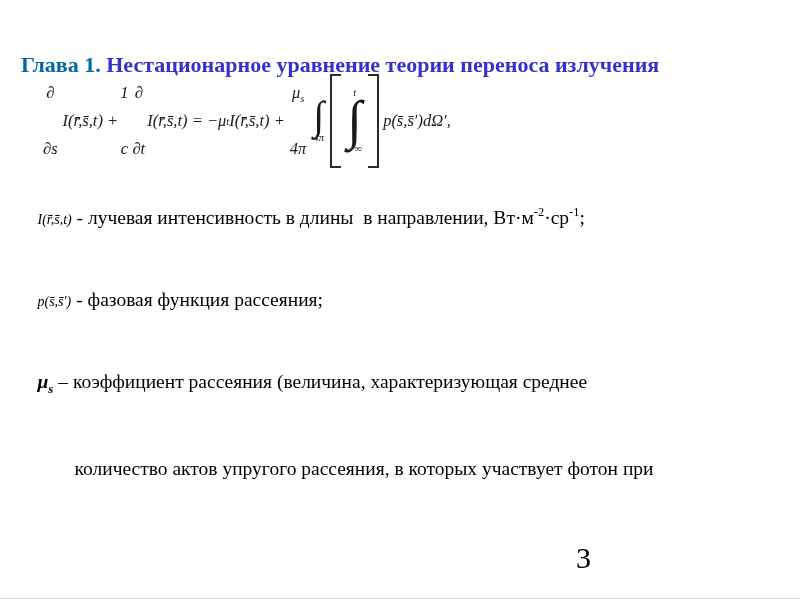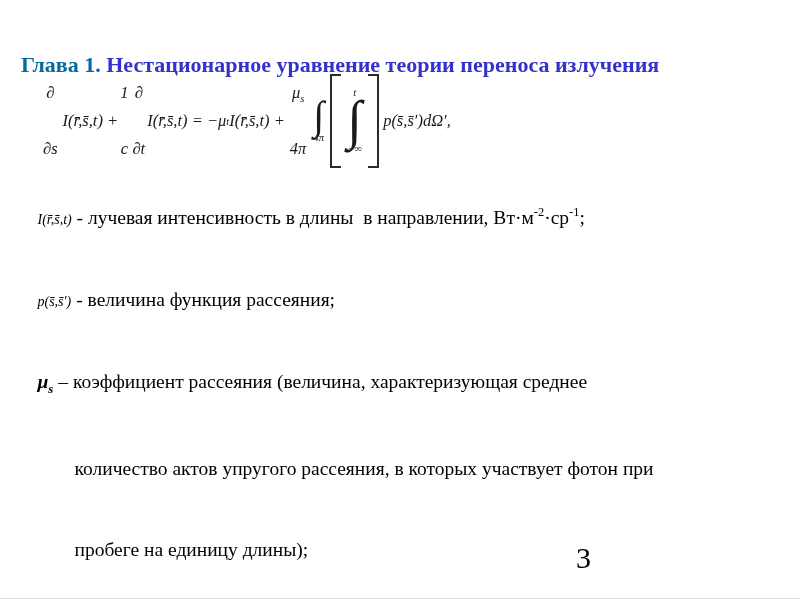--- a/index.html
+++ b/index.html
@@ -169,34 +169,31 @@
   <span>p(s̄,s̄′)dΩ′,</span>
 </div>
 
 <div class="defs">
 
   <div class="def-line">
     <span class="mathI">I(r̄,s̄,t)</span><span> - лучевая интенсивность в длины  в направлении, Вт·м</span><sup>-2</sup><span>·ср</span><sup>-1</sup><span>;</span>
   </div>
 
   <div class="def-line">
-    <span class="mathI">p(s̄,s̄′)</span><span> - величина функция рассеяния;</span>
+    <span class="mathI">p(s̄,s̄′)</span><span> - фазовая функция рассеяния;</span>
   </div>
 
   <div class="def-line">
     <span class="lead"><span>μ</span><sub>s</sub></span><span> – коэффициент рассеяния (величина, характеризующая среднее</span>
   </div>
 
   <div class="def-line indent1">
     <span>количество актов упругого рассеяния, в которых участвует фотон при</span>
   </div>
 
-  <div class="def-line indent1">
-    <span>пробеге на единицу длины);</span>
-  </div>
 
   <div class="def-line">
     
   </div>
 
 </div>
 
 <div class="page-number">3</div>
 
 <div class="slide-edge"></div>

